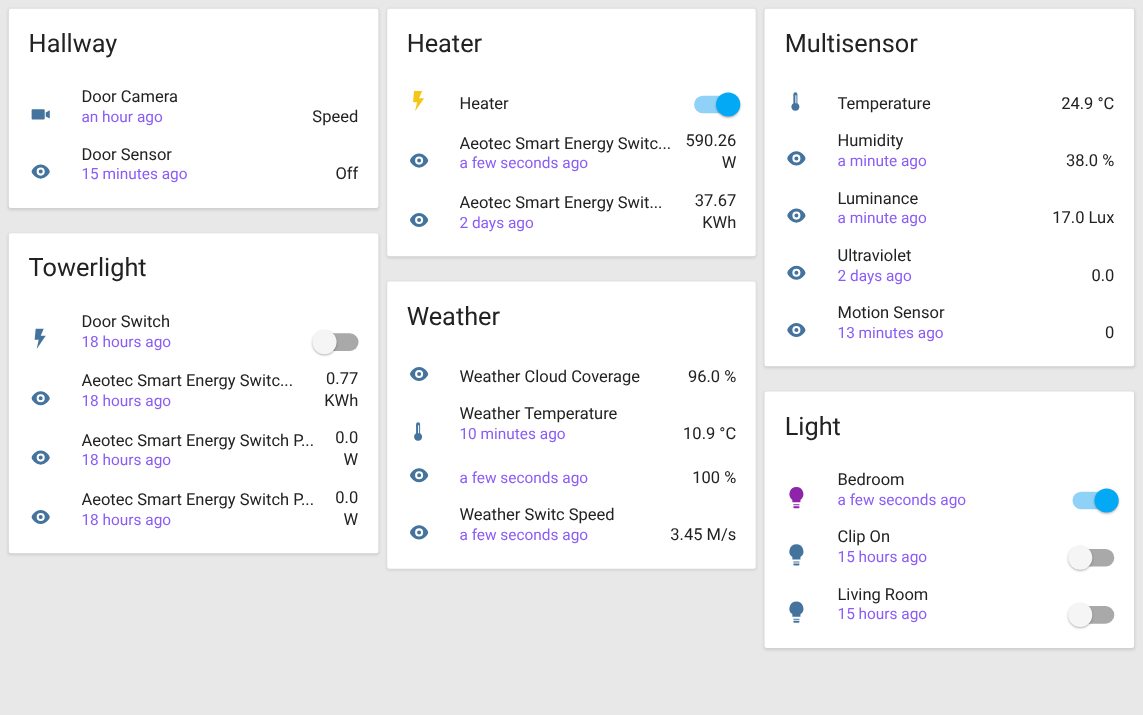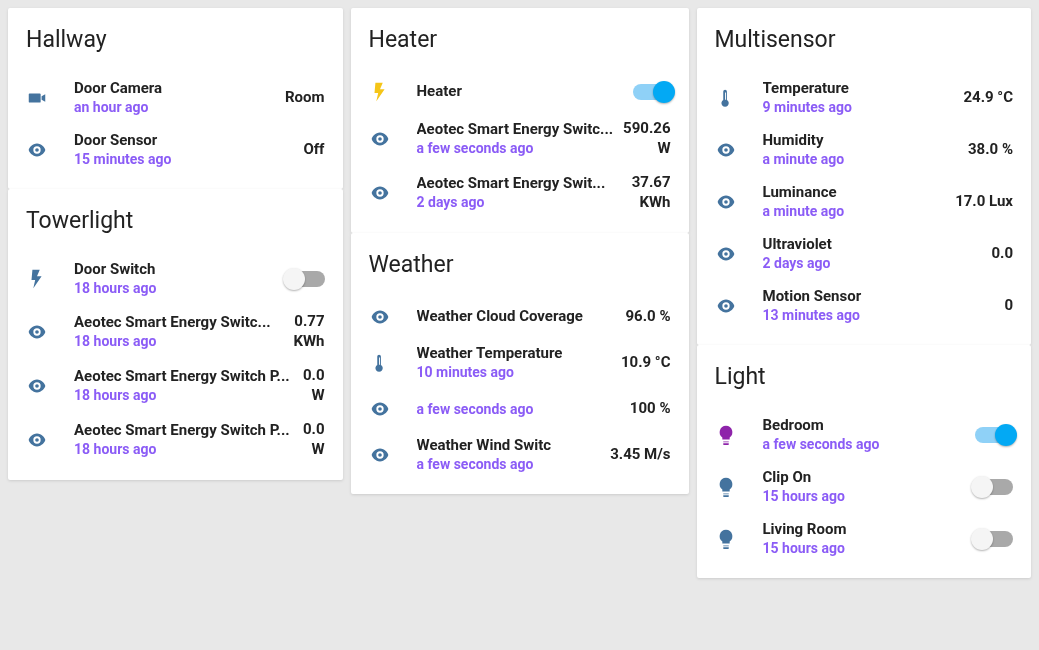--- a/index.html
+++ b/index.html
@@ -3,38 +3,37 @@
 <meta charset="utf-8">
 <style>
   * { box-sizing: border-box; margin: 0; padding: 0; }
   body {
     background: #e8e8e8;
     font-family: -apple-system, BlinkMacSystemFont, "Segoe UI", Roboto, Helvetica, Arial, sans-serif;
     padding: 8px;
     width: 1039px;
   }
   .columns { display: flex; gap: 8px; align-items: flex-start; }
-  .col { flex: 1; display: flex; flex-direction: column; gap: 0; }
+  .col { flex: 1; display: flex; flex-direction: column; gap: 23px; }
   .card {
     background: #fff;
     border-radius: 2px;
     box-shadow: 0 1px 3px rgba(0,0,0,0.12);
     padding: 18px 18px 14px 18px;
   }
   .card-title {
     font-size: 23px;
     font-weight: 400;
     color: #222;
     margin-bottom: 18px;
   }
   .row {
     display: flex;
-    align-items: center;
+    align-items: flex-end;
     padding: 8px 0;
-    font-weight: bold;
   }
   .icon-cell {
     width: 48px;
     display: flex;
     justify-content: flex-start;
     align-items: center;
     padding-top: 2px;
   }
   .icon {
     width: 22px;
@@ -129,21 +128,21 @@
             <span class="icon">
               <svg viewBox="0 0 24 24" class="c-blue">
                 <use href="#i-camera"></use>
               </svg>
             </span>
           </div>
           <div class="info">
             <div class="name">Door Camera</div>
             <div class="sub">an hour ago</div>
           </div>
-          <div class="value-cell"><span>Room</span></div>
+          <div class="value-cell"><span>Speed</span></div>
         </div>
         <div class="row">
           <div class="icon-cell">
             <span class="icon">
               <svg viewBox="0 0 24 24" class="c-blue">
                 <use href="#i-eye"></use>
               </svg>
             </span>
           </div>
           <div class="info">
@@ -302,41 +301,40 @@
         </div>
         <div class="row">
           <div class="icon-cell">
             <span class="icon">
               <svg viewBox="0 0 24 24" class="c-blue">
                 <use href="#i-eye"></use>
               </svg>
             </span>
           </div>
           <div class="info">
-            <div class="name">Weather Wind Switc</div>
+            <div class="name">Weather Switc Speed</div>
             <div class="sub">a few seconds ago</div>
           </div>
           <div class="value-cell"><span>3.45 M/s</span></div>
         </div>
       </div>
     </div>
     <div class="col">
       <div class="card">
         <div class="card-title">Multisensor</div>
         <div class="row">
           <div class="icon-cell">
             <span class="icon">
               <svg viewBox="0 0 24 24" class="c-blue">
                 <use href="#i-thermo"></use>
               </svg>
             </span>
           </div>
           <div class="info">
             <div class="name">Temperature</div>
-            <div class="sub">9 minutes ago</div>
           </div>
           <div class="value-cell"><span>24.9 °C</span></div>
         </div>
         <div class="row">
           <div class="icon-cell">
             <span class="icon">
               <svg viewBox="0 0 24 24" class="c-blue">
                 <use href="#i-eye"></use>
               </svg>
             </span>

